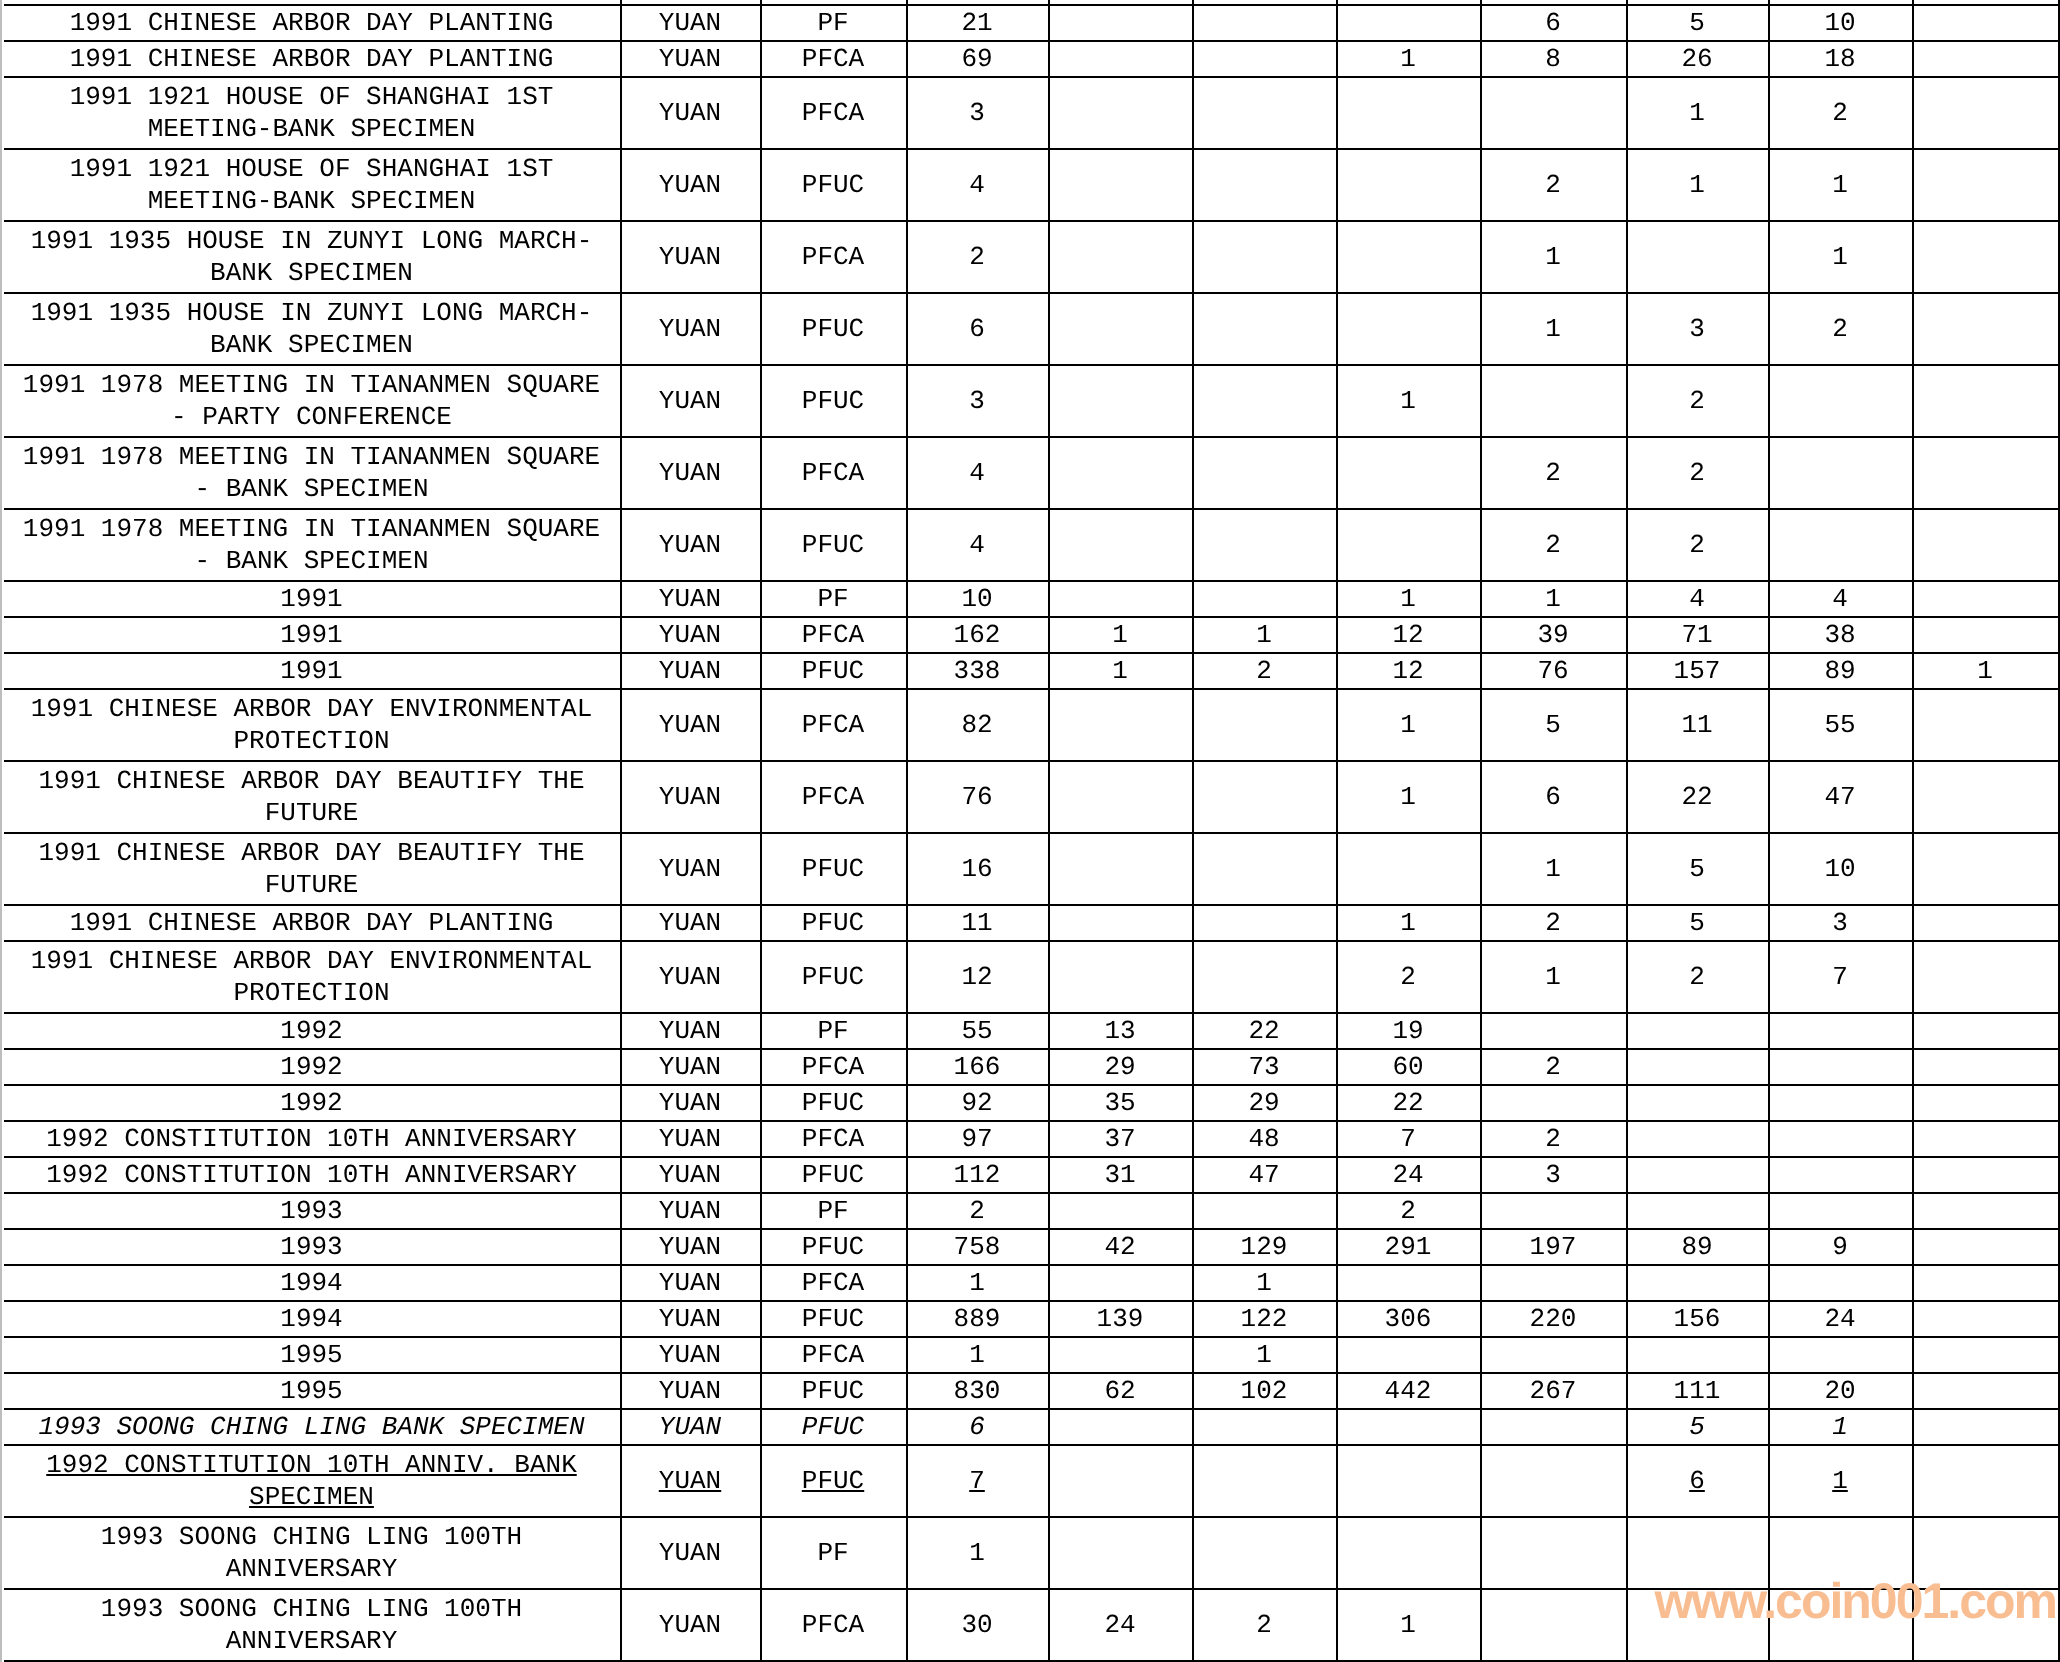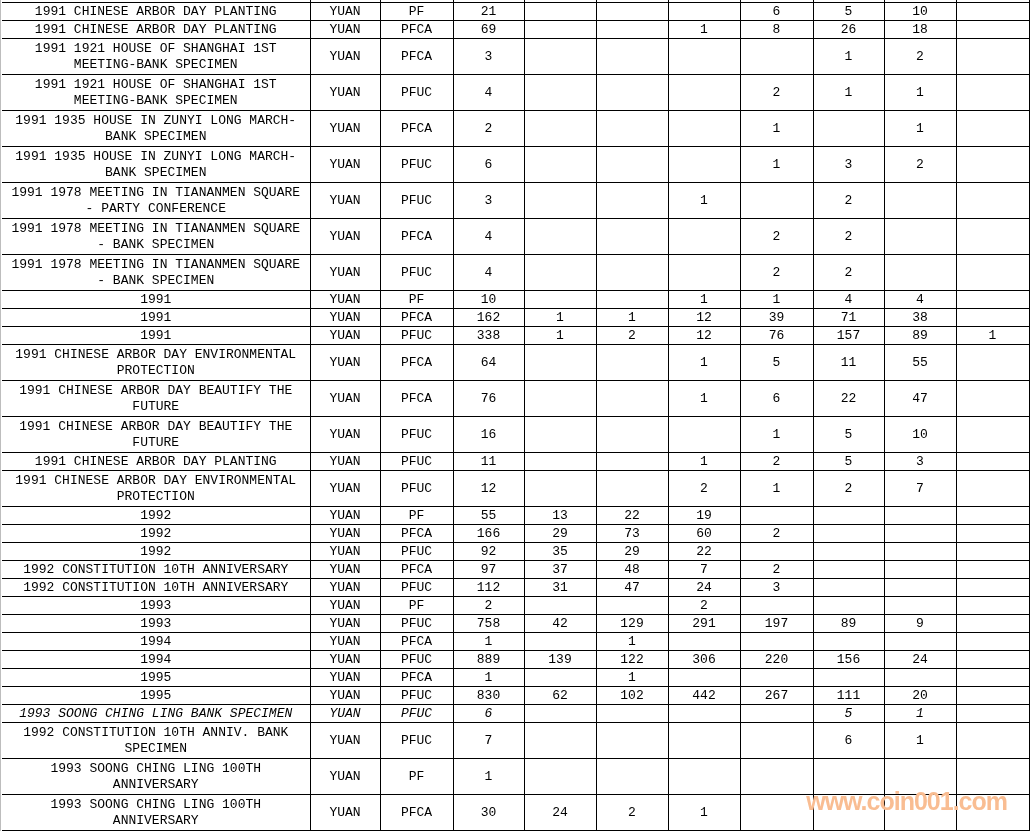--- a/index.html
+++ b/index.html
@@ -15,21 +15,21 @@
   table.census td{
     border:1px solid #000;padding:0;margin:0;
     text-align:center;vertical-align:middle;
     font-size:13px;line-height:16px;color:#000;
     overflow:hidden;
   }
   table.census td.desc{white-space:pre-line;margin-left:20px;}
   table.census td:first-child{border-left:none;}
   .stub{position:absolute;top:0;width:1px;height:2px;background:#000;}
   .watermark{
-    position:absolute;top:787px;right:23px;
+    position:absolute;top:787px;right:2px;
     font-family:"Liberation Sans","DejaVu Sans",sans-serif;
     font-weight:bold;font-size:25px;letter-spacing:-1px;
     white-space:nowrap;
     padding-left:28px;
   }
 </style>
 </head>
 <body>
 
 <div class="left-edge"></div>
@@ -210,21 +210,21 @@
         <td>76</td>
         <td>157</td>
         <td>89</td>
         <td>1</td>
       </tr>
       <tr style="height: 36px;">
         <td class="desc">1991 CHINESE ARBOR DAY ENVIRONMENTAL
 PROTECTION</td>
         <td>YUAN</td>
         <td>PFCA</td>
-        <td>64</td>
+        <td>82</td>
         <td></td>
         <td></td>
         <td>1</td>
         <td>5</td>
         <td>11</td>
         <td>55</td>
         <td></td>
       </tr>
       <tr style="height: 36px;">
         <td class="desc">1991 CHINESE ARBOR DAY BEAUTIFY THE
@@ -430,21 +430,21 @@
         <td>PFUC</td>
         <td>6</td>
         <td></td>
         <td></td>
         <td></td>
         <td></td>
         <td>5</td>
         <td>1</td>
         <td></td>
       </tr>
-      <tr style="height: 36px;">
+      <tr style="height: 36px; text-decoration: underline;">
         <td class="desc">1992 CONSTITUTION 10TH ANNIV. BANK
 SPECIMEN</td>
         <td>YUAN</td>
         <td>PFUC</td>
         <td>7</td>
         <td></td>
         <td></td>
         <td></td>
         <td></td>
         <td>6</td>

